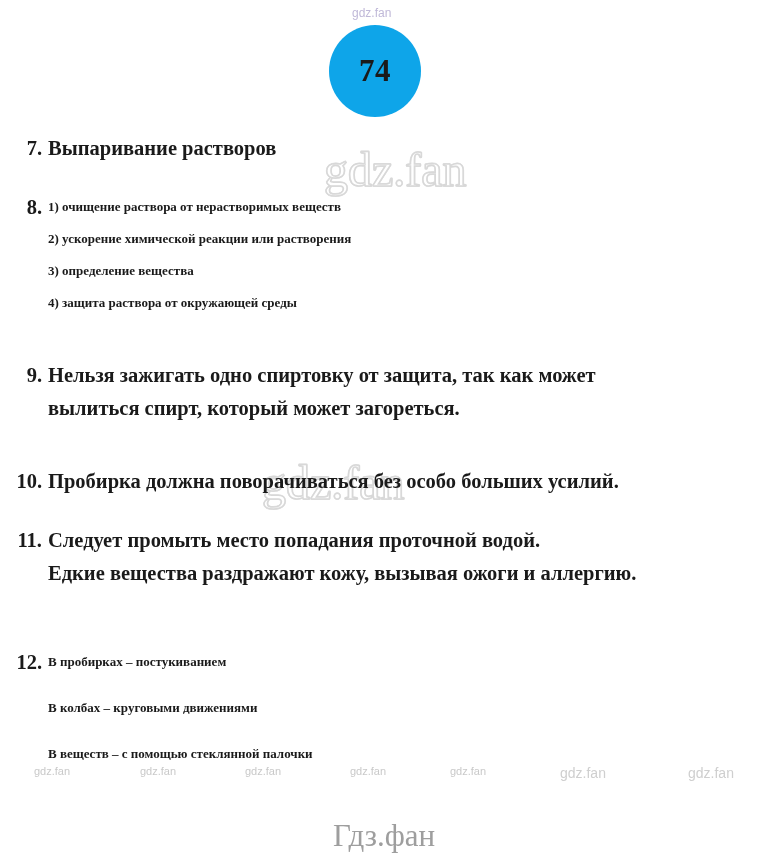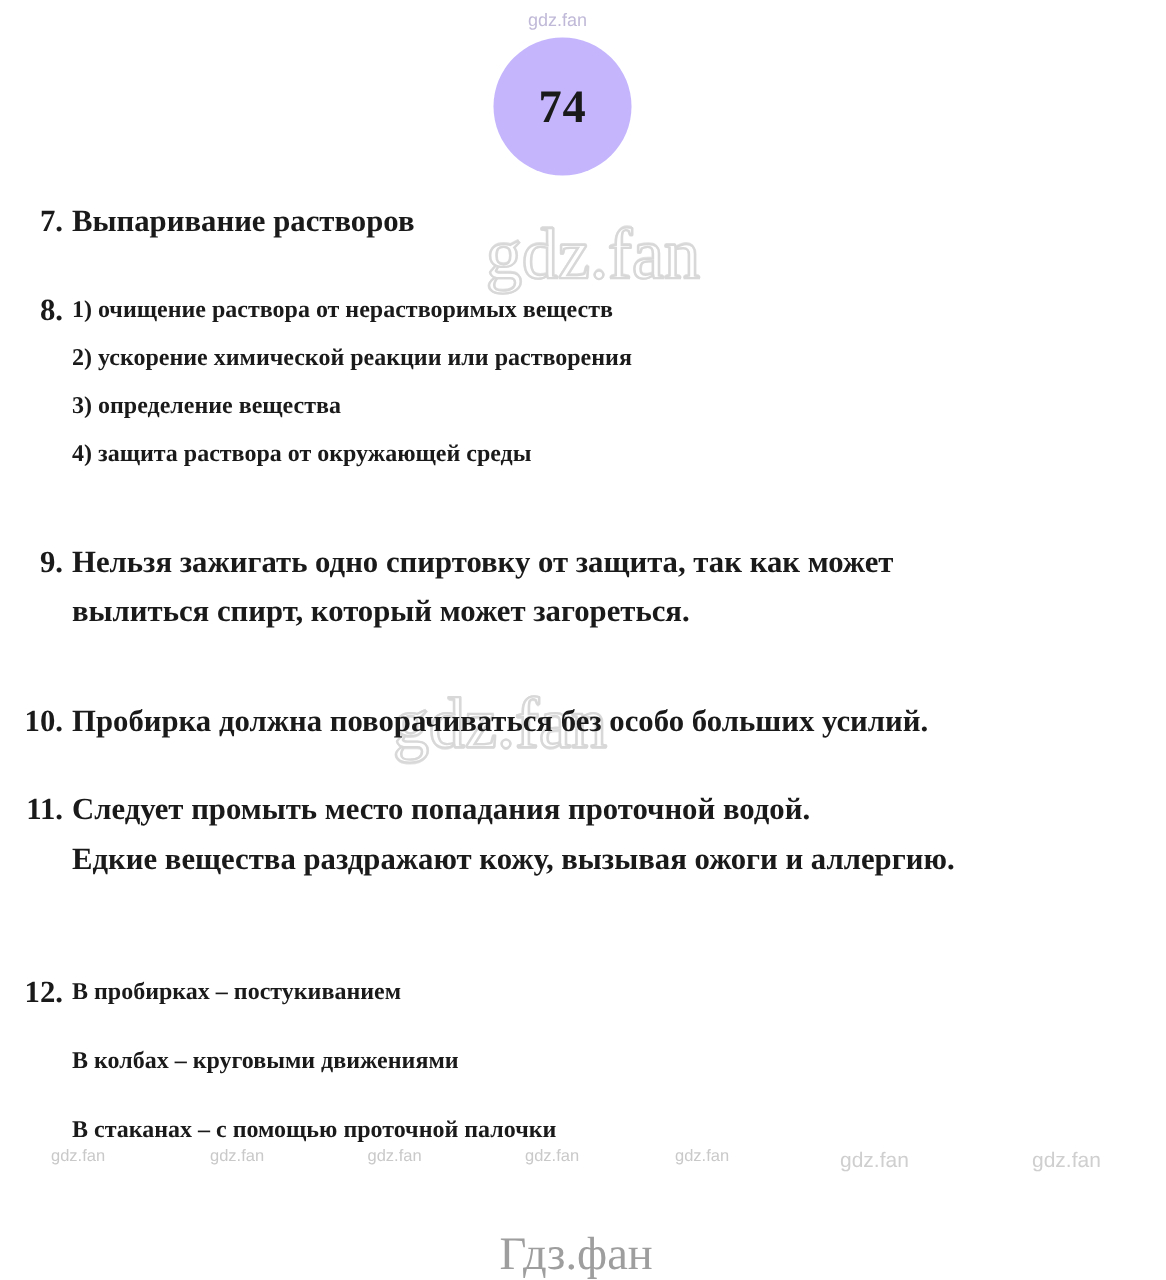--- a/index.html
+++ b/index.html
@@ -23,21 +23,21 @@
   }
 
   
   .page-badge {
     position: absolute;
     left: 329px;
     top: 25px;
     width: 92px;
     height: 92px;
     border-radius: 50%;
-    background: #c4b5fd;
+    background: #0ea5e9;
     display: flex;
     align-items: center;
     justify-content: center;
   }
   .page-badge span {
     font-family: "Liberation Serif", serif;
     font-size: 31px;
     font-weight: 700;
     color: #1a1a1a;
     letter-spacing: 0.5px;
@@ -119,21 +119,21 @@
   .item-body {
     flex: 1 1 auto;
     font-size: 20.5px;
     line-height: 33px;
   }
   .item-body p {
     margin: 0;
     font-weight: bold;
   }
   .sub {
-    font-size: 16px;
+    font-size: 13px;
     line-height: 32px;
   }
 
   .gap-sm { height: 14px; }
   .gap-md { height: 26px; }
   .gap-lg { height: 40px; }
   .gap-xl { height: 56px; }
 </style>
 </head>
 <body>
@@ -201,21 +201,21 @@
 
     <div class="gap-xl"></div>
 
     <div class="item">
       <div class="item-num">12.</div>
       <div class="item-body">
         <p class="sub">В пробирках – постукиванием</p>
         <div class="gap-sm"></div>
         <p class="sub">В колбах – круговыми движениями</p>
         <div class="gap-sm"></div>
-        <p class="sub">В стаканах – с помощью проточной палочки</p>
+        <p class="sub">В веществ – с помощью стеклянной палочки</p>
       </div>
     </div>
 
   </div>
 
   <div class="wm-small wm-row wm-r1">gdz.fan</div>
   <div class="wm-small wm-row wm-r2">gdz.fan</div>
   <div class="wm-small wm-row wm-r3">gdz.fan</div>
   <div class="wm-small wm-row wm-r4">gdz.fan</div>
   <div class="wm-small wm-row wm-r5">gdz.fan</div>

